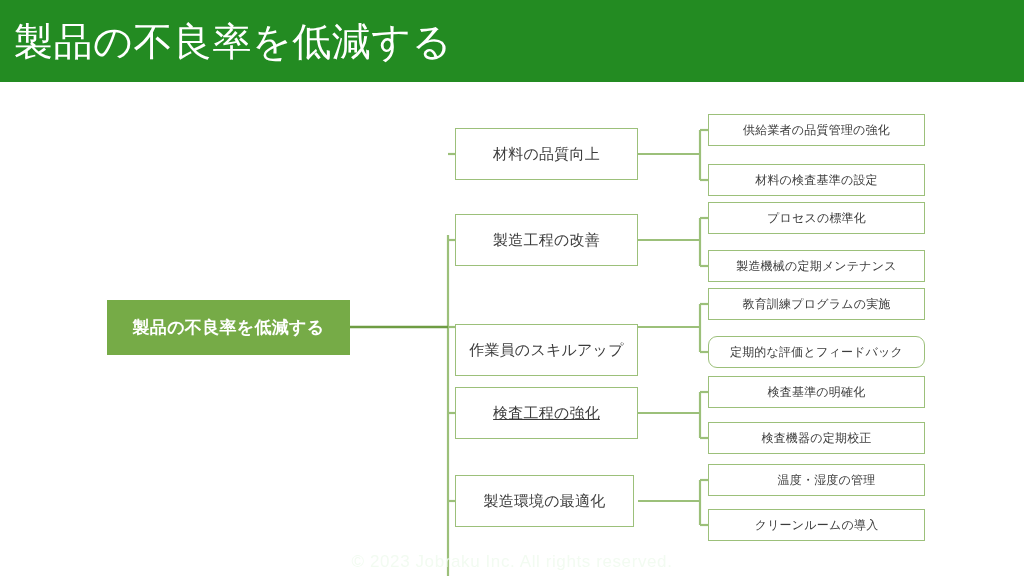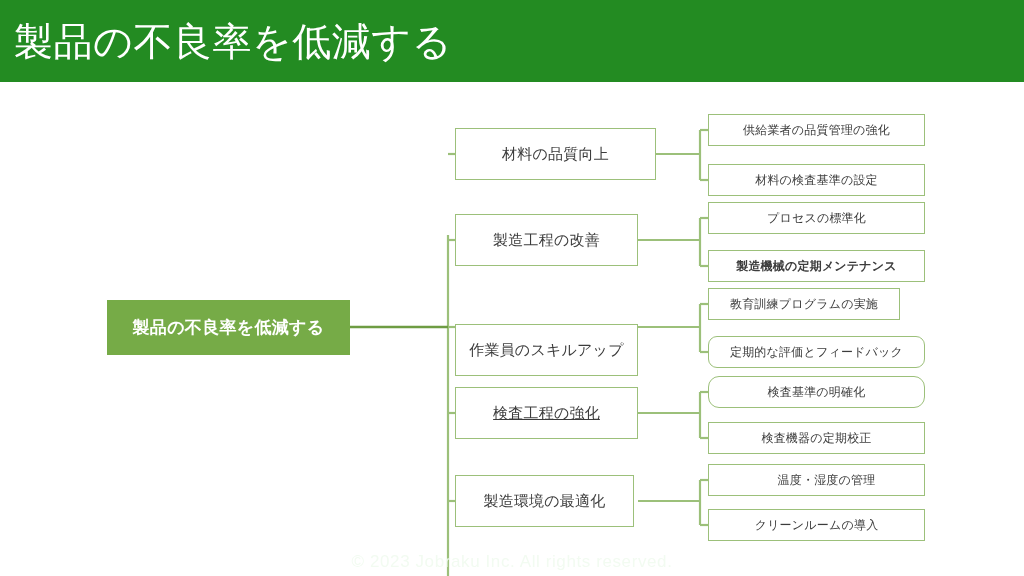--- a/index.html
+++ b/index.html
@@ -157,21 +157,21 @@
 
     <g fill="none" stroke="#6E9C43" stroke-width="2.6">
       <path d="M350,245 L448,245"></path>
     </g>
   </svg>
 
   <div class="node node-root" style="left:107px; top:218px; width:243px; height:55px;">
     <span class="node-text">製品の不良率を低減する</span>
   </div>
 
-  <div class="node node-l2" style="left:455px; top:46px; width:201px; height:52px;">
+  <div class="node node-l2" style="left:455px; top:46px; width:183px; height:52px;">
     <span class="node-text">材料の品質向上</span>
   </div>
 
   <div class="node node-l2" style="left:455px; top:132px; width:183px; height:52px;">
     <span class="node-text">製造工程の改善</span>
   </div>
 
   <div class="node node-l2" style="left:455px; top:219px; width:183px; height:52px;margin-top:23px;">
     <span class="node-text">作業員のスキルアップ</span>
   </div>
@@ -187,32 +187,32 @@
   <div class="node node-l3" style="left:708px; top:32px; width:217px; height:32px;">
     <span class="node-text">供給業者の品質管理の強化</span>
   </div>
   <div class="node node-l3" style="left:708px; top:82px; width:217px; height:32px;justify-content:center;">
     <span class="node-text">材料の検査基準の設定</span>
   </div>
 
   <div class="node node-l3" style="left:708px; top:120px; width:217px; height:32px;">
     <span class="node-text">プロセスの標準化</span>
   </div>
-  <div class="node node-l3" style="left:708px; top:168px; width:217px; height:32px;font-weight:bold;">
+  <div class="node node-l3" style="left:708px; top:168px; width:217px; height:32px;">
     <span class="node-text">製造機械の定期メンテナンス</span>
   </div>
 
-  <div class="node node-l3" style="left:708px; top:206px; width:192px; height:32px;">
+  <div class="node node-l3" style="left:708px; top:206px; width:217px; height:32px;">
     <span class="node-text">教育訓練プログラムの実施</span>
   </div>
   <div class="node node-l3" style="left:708px; top:254px; width:217px; height:32px;border-radius:9px;">
     <span class="node-text">定期的な評価とフィードバック</span>
   </div>
 
-  <div class="node node-l3" style="left:708px; top:294px; width:217px; height:32px;border-radius:11px;">
+  <div class="node node-l3" style="left:708px; top:294px; width:217px; height:32px;">
     <span class="node-text">検査基準の明確化</span>
   </div>
   <div class="node node-l3" style="left:708px; top:340px; width:217px; height:32px;">
     <span class="node-text">検査機器の定期校正</span>
   </div>
 
   <div class="node node-l3" style="left:708px; top:382px; width:217px; height:32px;padding-left:20px;">
     <span class="node-text">温度・湿度の管理</span>
   </div>
   <div class="node node-l3" style="left:708px; top:427px; width:217px; height:32px;">

